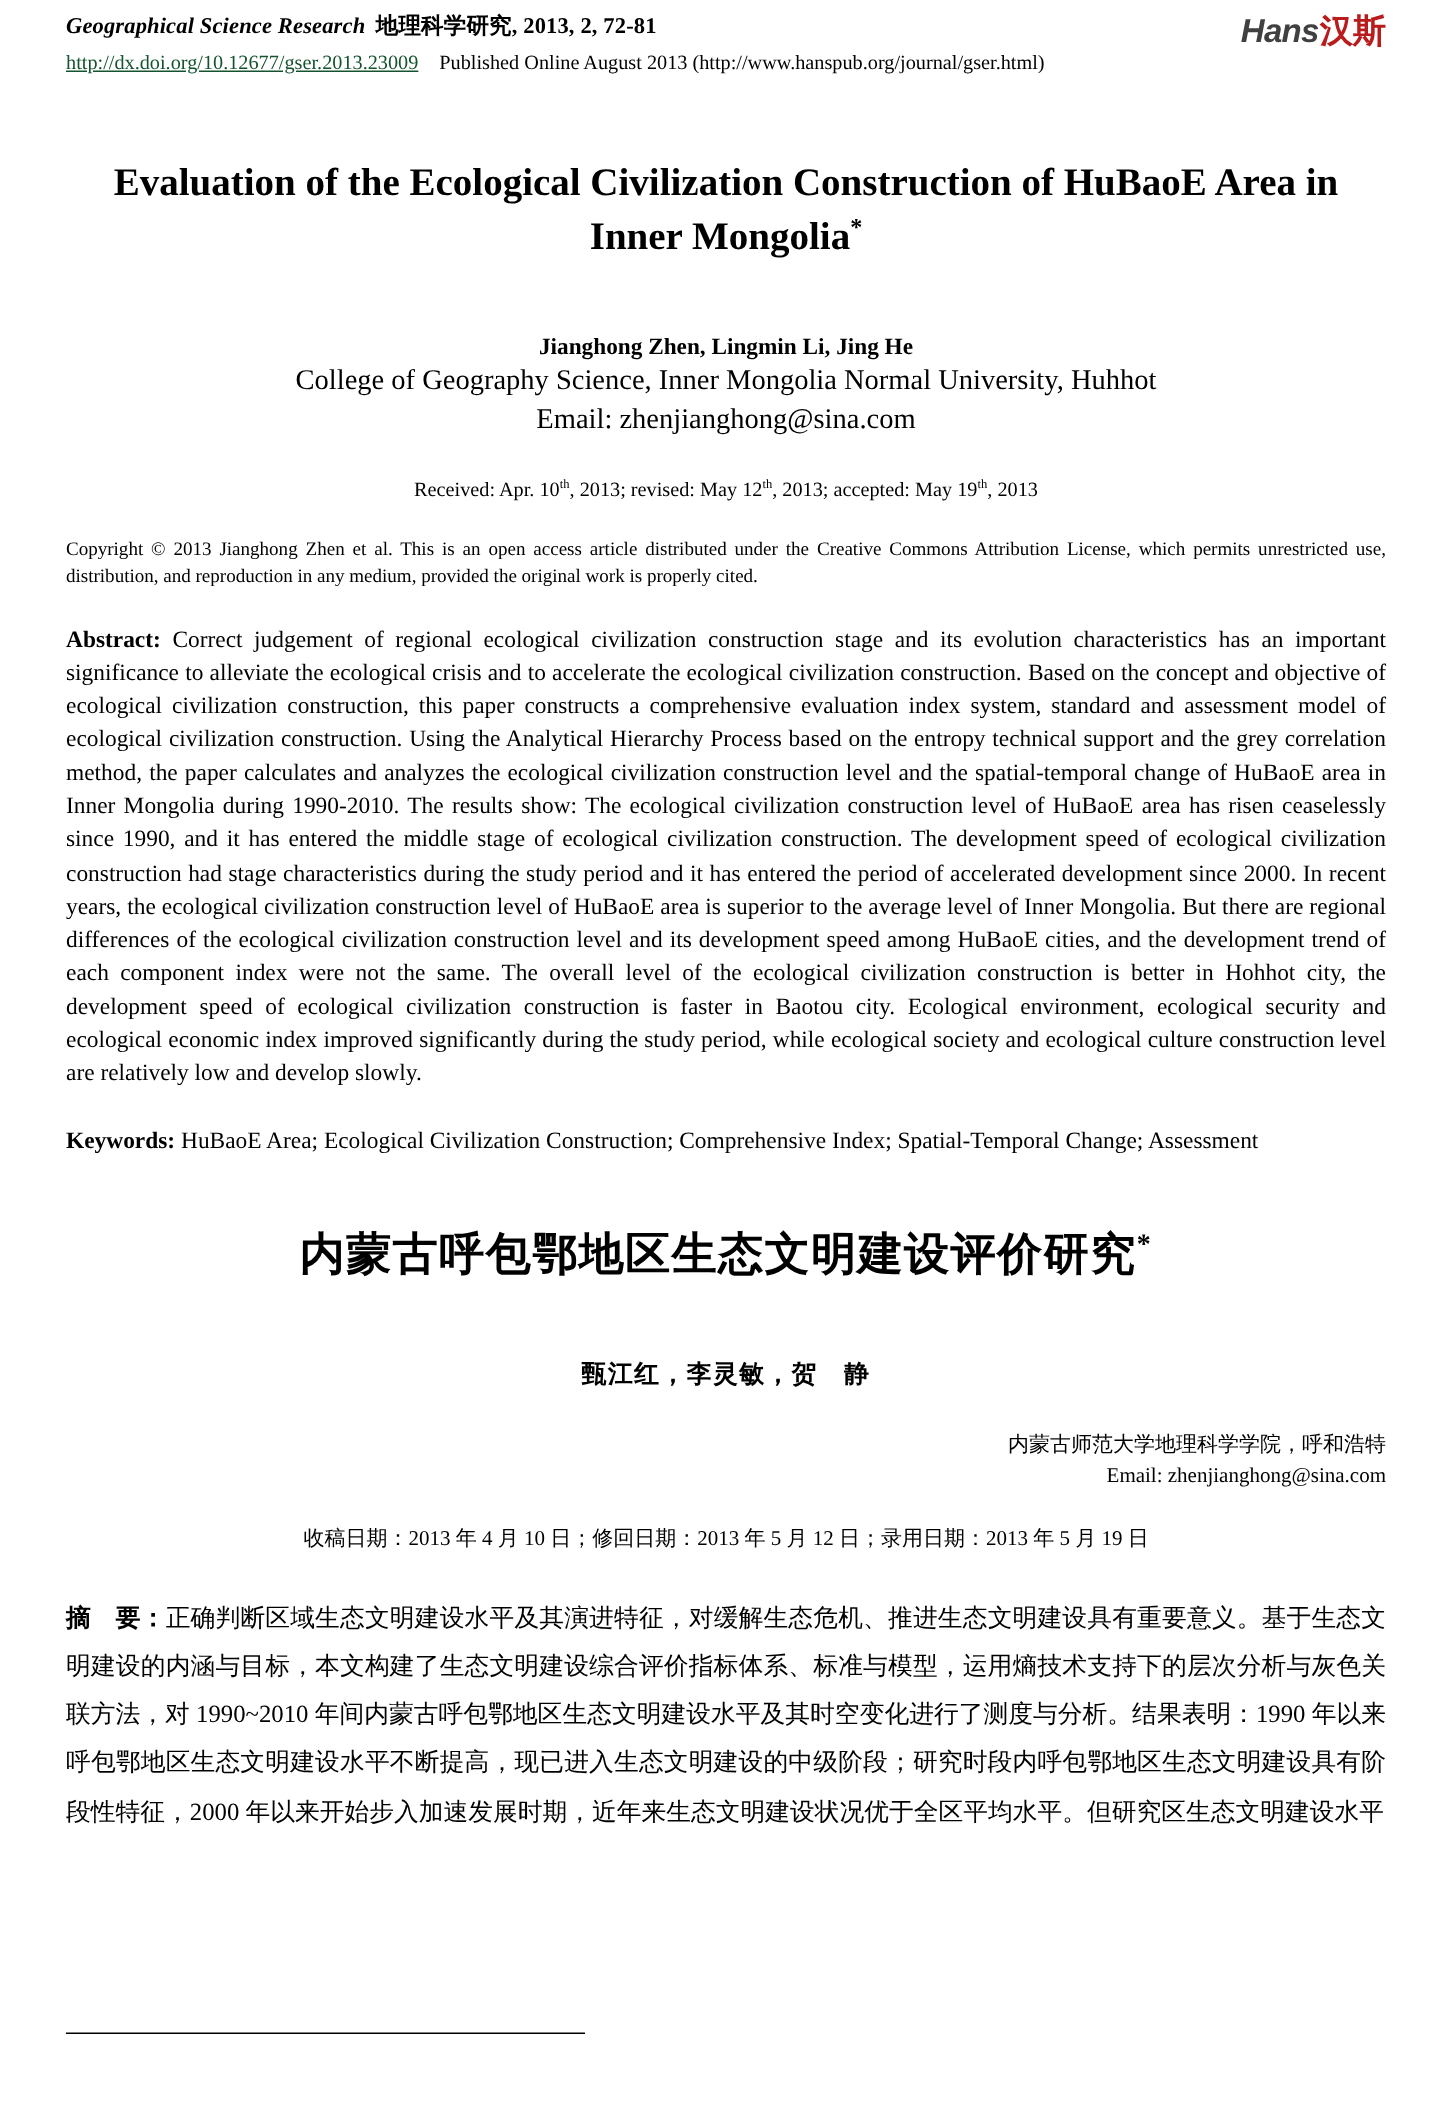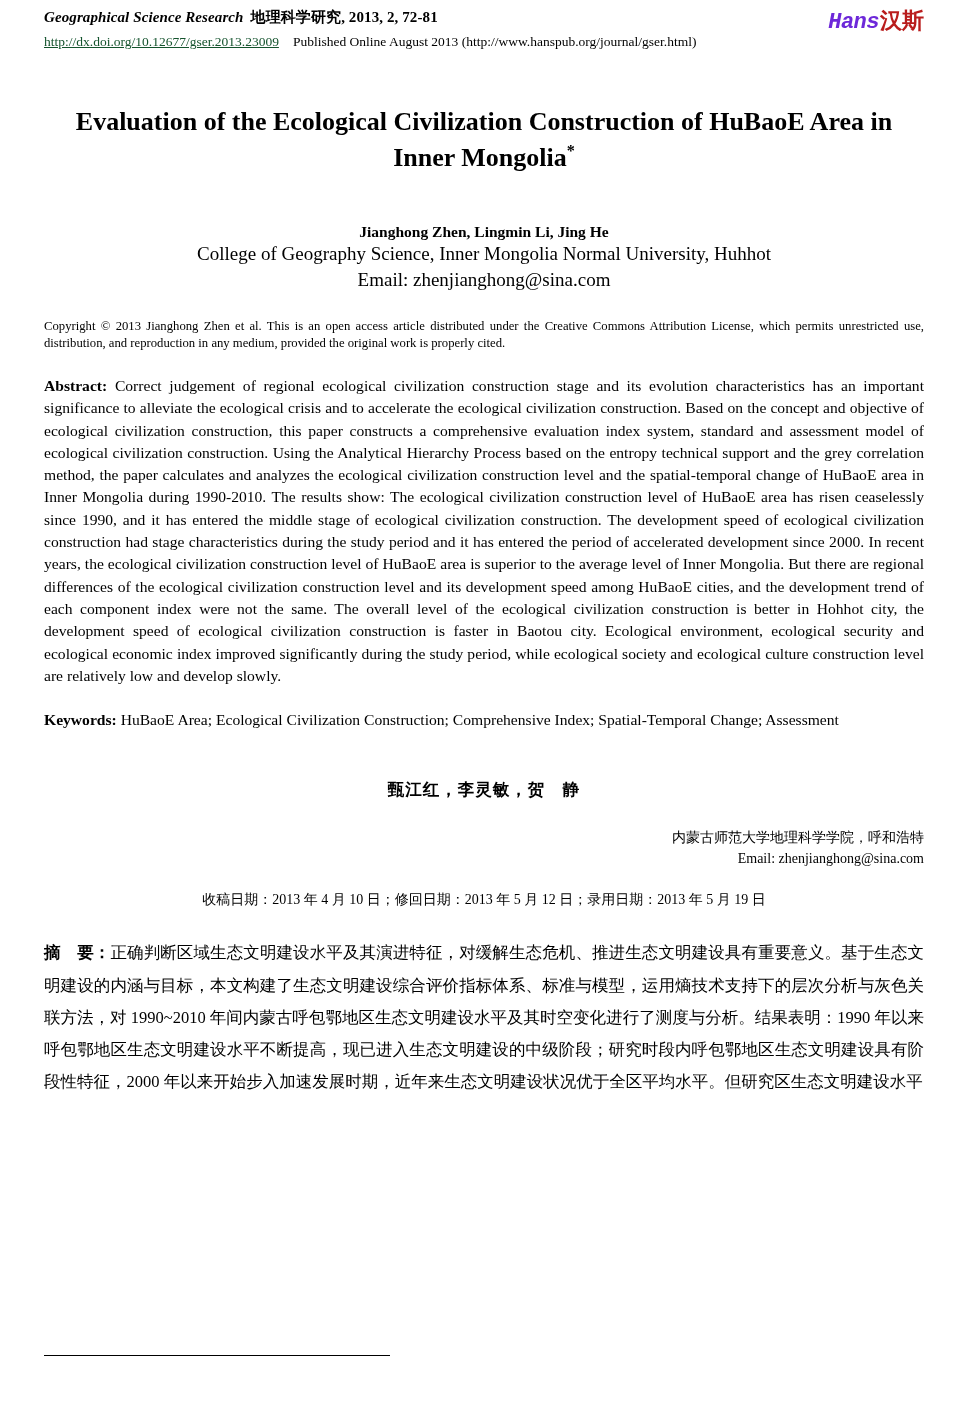--- a/index.html
+++ b/index.html
@@ -56,40 +56,42 @@
   <div class="hdr">
     <div>
       <div class="journal-line">
         <span class="journal-en">Geographical Science Research</span><span class="journal-zh">地理科学研究, 2013, 2, 72-81</span>
       </div>
       <div class="doi-line">
         <a class="doi-link" href="#">http://dx.doi.org/10.12677/gser.2013.23009</a><span class="published">Published Online August 2013 (http://www.hanspub.org/journal/gser.html)</span>
       </div>
     </div>
     <div class="logo">
-      <span class="logo-hans" style="color: #6d28d9; font-family: Liberation Mono, monospace;">Hans</span><span class="logo-hanzi">汉斯</span>
+      <span class="logo-hans" style="color: #404040;">Hans</span><span class="logo-hanzi">汉斯</span>
     </div>
   </div>
 
   <h1 class="title-en"><span>Evaluation of the Ecological Civilization Construction of HuBaoE Area in Inner Mongolia</span><sup>*</sup></h1>
 
   <div class="authors-en">Jianghong Zhen, Lingmin Li, Jing He</div>
 
   <div class="affil-block">
     <div>College of Geography Science, Inner Mongolia Normal University, Huhhot</div>
     <div>Email: zhenjianghong@sina.com</div>
   </div>
 
+  <div class="received"><span>Received: Apr. 10</span><sup>th</sup><span>, 2013; revised: May 12</span><sup>th</sup><span>, 2013; accepted: May 19</span><sup>th</sup><span>, 2013</span></div>
 
   <p class="copyright">Copyright © 2013 Jianghong Zhen et al. This is an open access article distributed under the Creative Commons Attribution License, which permits unrestricted use, distribution, and reproduction in any medium, provided the original work is properly cited.</p>
 
   <p class="abstract"><span class="bold-label">Abstract:</span><span> Correct judgement of regional ecological civilization construction stage and its evolution characteristics has an important significance to alleviate the ecological crisis and to accelerate the ecological civilization construction. Based on the concept and objective of ecological civilization construction, this paper constructs a comprehensive evaluation index system, standard and assessment model of ecological civilization construction. Using the Analytical Hierarchy Process based on the entropy technical support and the grey correlation method, the paper calculates and analyzes the ecological civilization construction level and the spatial-temporal change of HuBaoE area in Inner Mongolia during 1990-2010. The results show: The ecological civilization construction level of HuBaoE area has risen ceaselessly since 1990, and it has entered the middle stage of ecological civilization construction. The development speed of ecological civilization construction had stage characteristics during the study period and it has entered the period of accelerated development since 2000. In recent years, the ecological civilization construction level of HuBaoE area is superior to the average level of Inner Mongolia. But there are regional differences of the ecological civilization construction level and its development speed among HuBaoE cities, and the development trend of each component index were not the same. The overall level of the ecological civilization construction is better in Hohhot city, the development speed of ecological civilization construction is faster in Baotou city. Ecological environment, ecological security and ecological economic index improved significantly during the study period, while ecological society and ecological culture construction level are relatively low and develop slowly.</span></p>
 
   <p class="keywords"><span class="bold-label">Keywords:</span><span> HuBaoE Area; Ecological Civilization Construction; Comprehensive Index; Spatial-Temporal Change; Assessment</span></p>
 
+  <h1 class="title-zh"><span>内蒙古呼包鄂地区生态文明建设评价研究</span><sup>*</sup></h1>
 
   <div class="authors-zh">甄江红，李灵敏，贺　静</div>
 
   <div class="affil-zh">
     <div>内蒙古师范大学地理科学学院，呼和浩特</div>
     <div>Email: zhenjianghong@sina.com</div>
   </div>
 
   <div class="dates-zh">收稿日期：2013 年 4 月 10 日；修回日期：2013 年 5 月 12 日；录用日期：2013 年 5 月 19 日</div>
 

